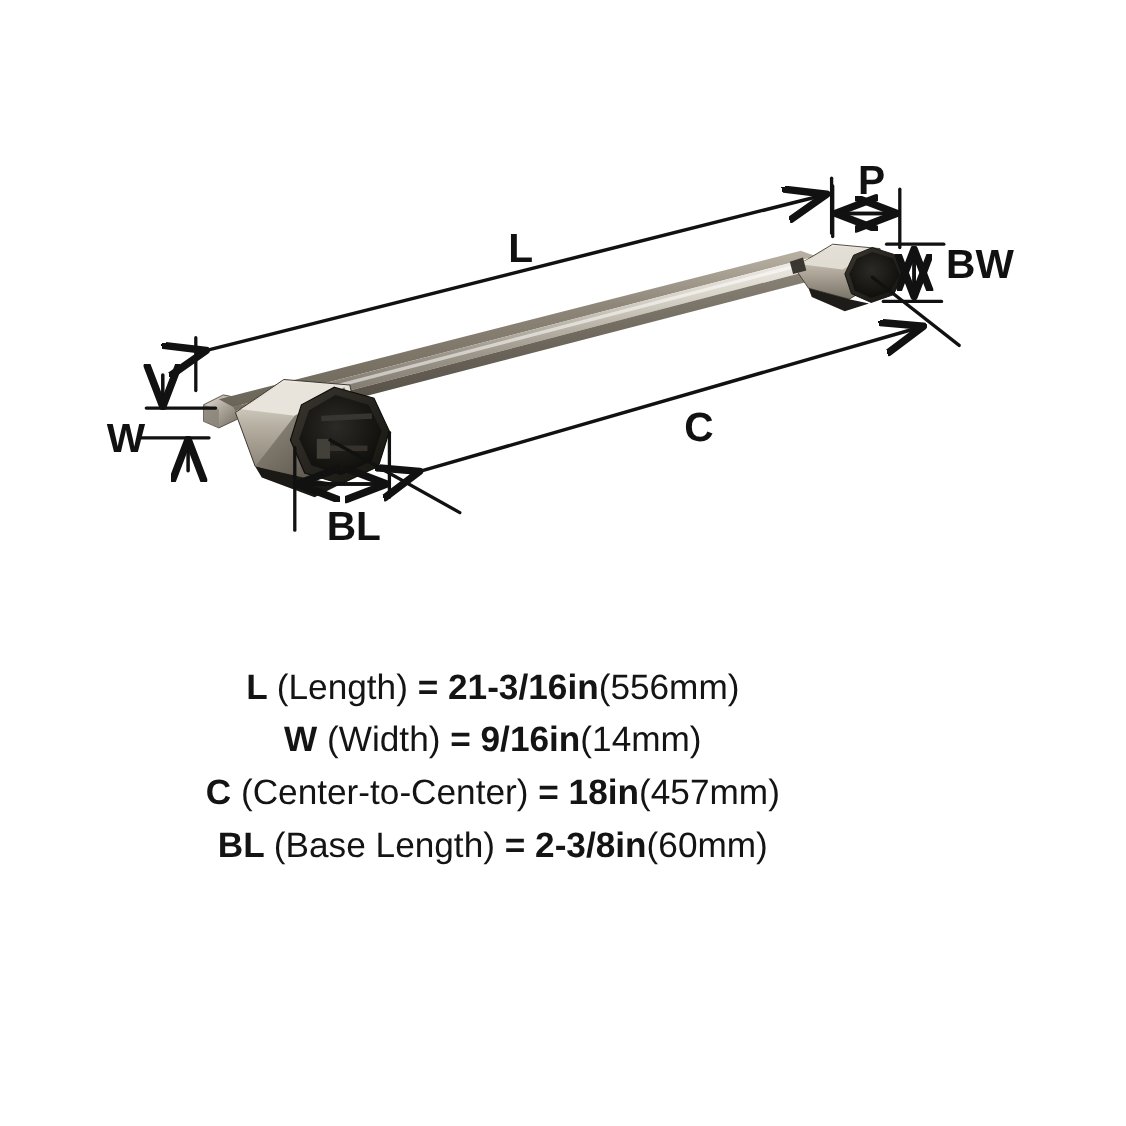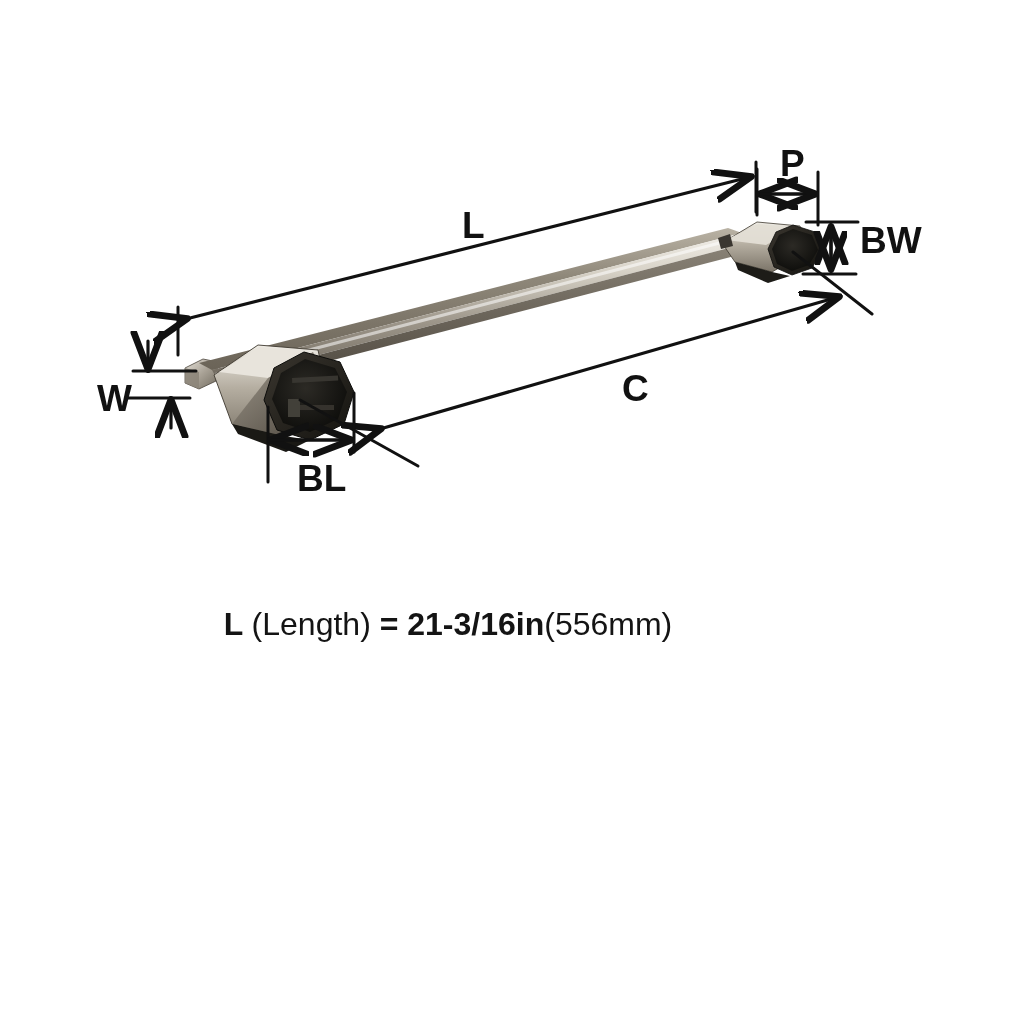--- a/index.html
+++ b/index.html
@@ -222,15 +222,18 @@
     <div class="dimlabel" id="lab-L">L</div>
     <div class="dimlabel" id="lab-W">W</div>
     <div class="dimlabel" id="lab-P">P</div>
     <div class="dimlabel" id="lab-BW">BW</div>
     <div class="dimlabel" id="lab-C">C</div>
     <div class="dimlabel" id="lab-BL">BL</div>
   </div>
 
   <div class="legend" id="legend">
       <div class="legend-row"><span class="sym">L </span><span class="name">(Length) </span><span class="eq">= </span><span class="val">21-3/16in</span><span class="metric">(556mm)</span></div>
+      <div class="legend-row"><span class="sym">W </span><span class="name">(Width) </span><span class="eq">= </span><span class="val">9/16in</span><span class="metric">(14mm)</span></div>
+      <div class="legend-row"><span class="sym">C </span><span class="name">(Center-to-Center) </span><span class="eq">= </span><span class="val">18in</span><span class="metric">(457mm)</span></div>
+      <div class="legend-row"><span class="sym">BL </span><span class="name">(Base Length) </span><span class="eq">= </span><span class="val">2-3/8in</span><span class="metric">(60mm)</span></div>
     </div>
 
 </div>
 
 </body></html>

